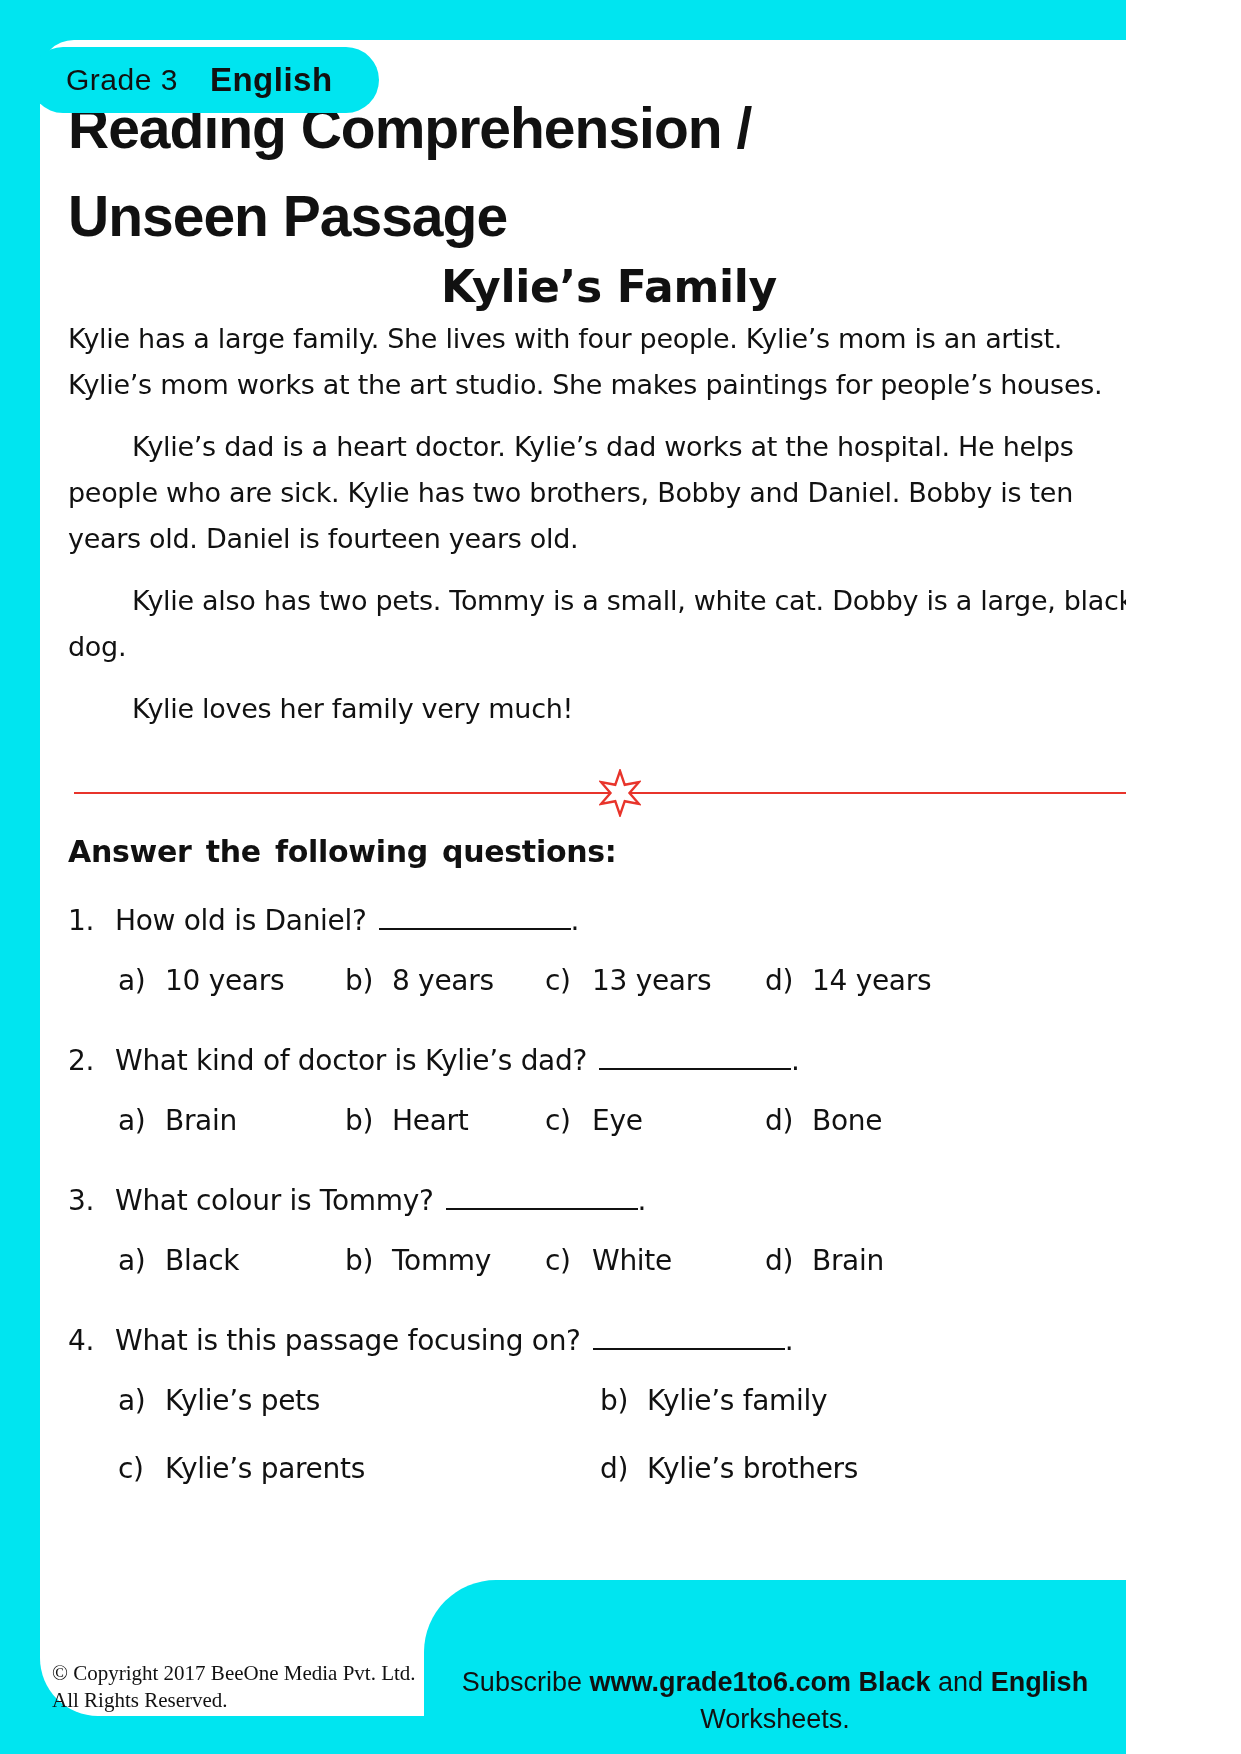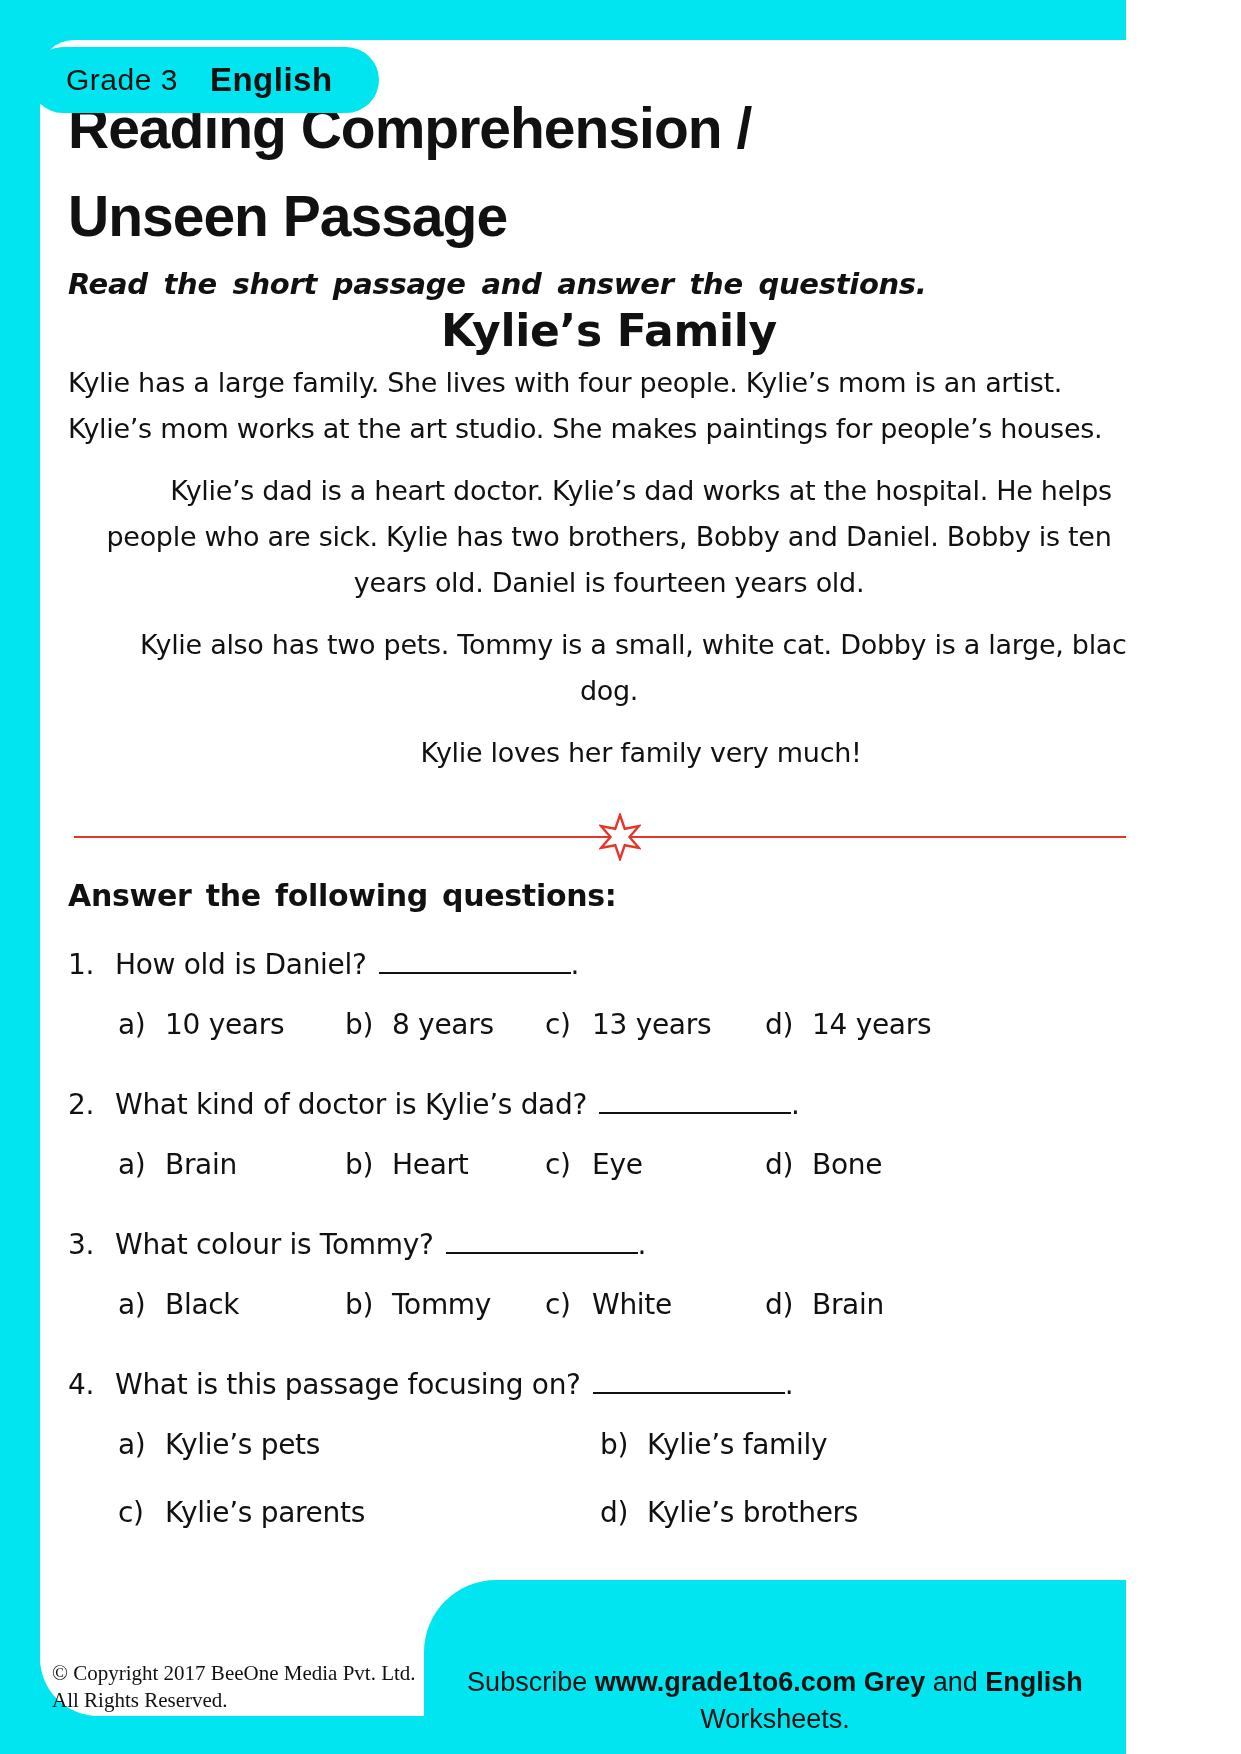--- a/index.html
+++ b/index.html
@@ -48,21 +48,21 @@
   }
   .passage-title{
     margin:2px 0 0;text-align:center;
     font-size:44px;line-height:50px;font-weight:bold;
   }
   .para{
     margin:4px 0 0;
     font-size:27px;line-height:46px;
   }
   .para + .para{margin-top:16px;}
-  .para.indent{text-indent:64px;text-align:center;}
+  .para.indent{text-indent:64px;}
 
   .divider{position:relative;height:50px;margin-top:36px;}
   .divider .line{
     position:absolute;left:6px;right:0;top:24px;
     border-top:2px solid #E8342B;
   }
   .divider .star{position:absolute;left:531px;top:1px;}
 
   .q-heading{
     margin:14px 0 0;
@@ -120,21 +120,20 @@
     <span class="grade">Grade 3</span>
     <span class="subject">English</span>
   </div>
 
   <div class="content" style="position:absolute;left:68px;top:40px;z-index:2;">
     <div class="title">
       <div>Reading Comprehension /</div>
       <div>Unseen Passage</div>
     </div>
 
-    <div class="instruction hand">Read the short passage and answer the questions.</div>
 
     <div class="passage-title hand">Kylie’s Family</div>
 
     <p class="para hand">Kylie has a large family. She lives with four people. Kylie’s mom is an artist. Kylie’s mom works at the art studio. She makes paintings for people’s houses.</p>
     <p class="para hand indent">Kylie’s dad is a heart doctor. Kylie’s dad works at the hospital. He helps people who are sick. Kylie has two brothers, Bobby and Daniel. Bobby is ten years old. Daniel is fourteen years old.</p>
     <p class="para hand indent">Kylie also has two pets. Tommy is a small, white cat. Dobby is a large, black dog.</p>
     <p class="para hand indent">Kylie loves her family very much!</p>
 
     <div class="divider">
       <div class="line"></div>
@@ -241,19 +240,19 @@
       </div>
     </div>
   </div>
 
   <div class="copyright">
     <div>© Copyright 2017 BeeOne Media Pvt. Ltd.</div>
     <div>All Rights Reserved.</div>
   </div>
 
   <div class="footer">
-    <div><span>Subscribe </span><b>www.grade1to6.com Grey</b><span> and </span><b>English</b><span> Worksheets.</span></div>
+    <div><span>Subscribe </span><b>www.grade1to6.com Black</b><span> and </span><b>English</b><span> Worksheets.</span></div>
     
     
     
     
   </div>
 </div>
 
 </body></html>

